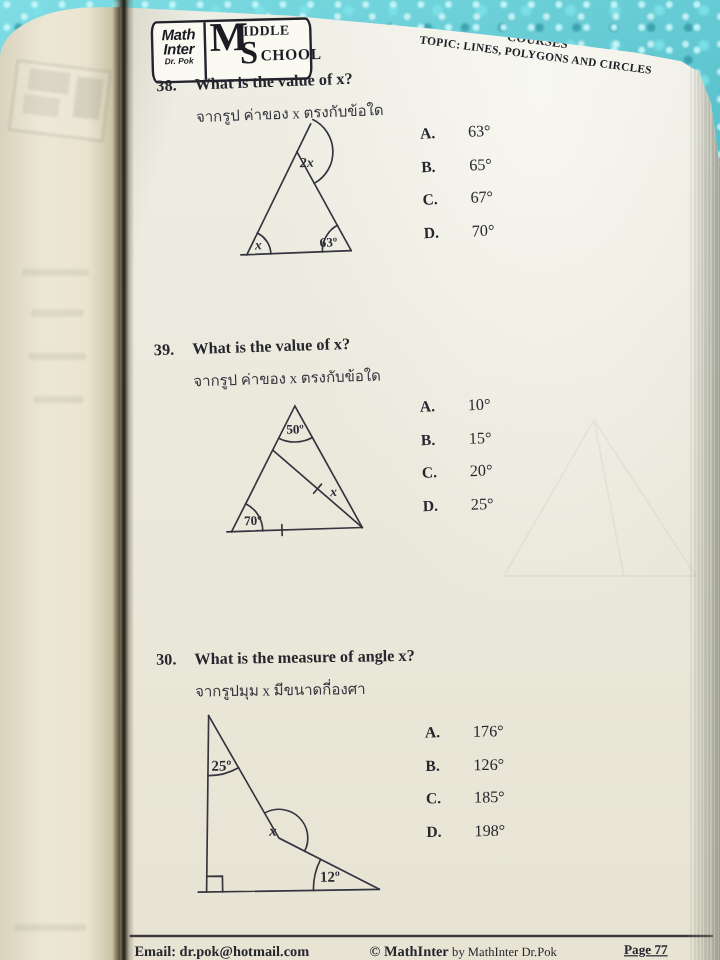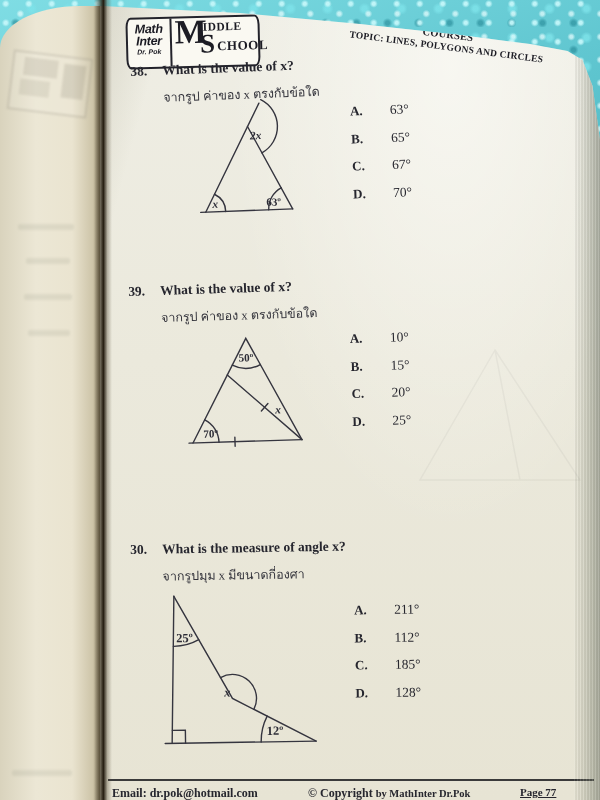--- a/index.html
+++ b/index.html
@@ -99,21 +99,21 @@
   .f39{left:52px;top:48px;}
   .f40{left:18px;top:43px;}
   
   .ghost-tri{position:absolute;left:300px;top:340px;opacity:.06;}
   .ghost-tri path{stroke:#555;fill:none;stroke-width:1.5;}
   
   .footer-line{position:absolute;left:8px;top:779px;width:486px;border-top:2px solid #3a3a3a;}
   .footer{position:absolute;left:8px;top:786px;width:486px;height:14px;font-size:12px;font-weight:bold;color:#26262e;}
   .f-email{position:absolute;left:4px;}
   .f-copy{position:absolute;left:200px;}
-  .f-copy .rest{font-weight:bold;font-size:10.5px;}
+  .f-copy .rest{font-weight:normal;font-size:10.5px;}
   .f-page{position:absolute;left:412px;font-size:11px;text-decoration:underline;}
 </style>
 </head>
 <body>
 
 <div class="left-page">
   <div class="ghost-logo">
     <div class="gl-a"></div>
     <div class="gl-b"></div>
     <div class="gl-c"></div>
@@ -238,42 +238,42 @@
       <path d="M23.7 62 A50 50 0 0 0 49.2 55.8"></path>
       <path d="M70.4 94 A24 24 0 0 1 103.2 126.3"></path>
       <path d="M110 159 A55 55 0 0 1 116.4 133.2"></path>
       <text class="lg" x="35" y="58" text-anchor="middle">25º</text>
       <text class="it lg" x="77" y="113" text-anchor="middle">x</text>
       <text class="lg" x="124" y="152" text-anchor="middle">12º</text>
     </svg>
     <div class="choices c40">
       <div class="choice">
         <span class="cl">A.</span>
-        <span class="cv">211°</span>
+        <span class="cv">176°</span>
       </div>
       <div class="choice">
         <span class="cl">B.</span>
-        <span class="cv">112°</span>
+        <span class="cv">126°</span>
       </div>
       <div class="choice">
         <span class="cl">C.</span>
         <span class="cv">185°</span>
       </div>
       <div class="choice">
         <span class="cl">D.</span>
-        <span class="cv">128°</span>
+        <span class="cv">198°</span>
       </div>
     </div>
   </div>
 
   <div class="footer-line"></div>
   <div class="footer">
     <span class="f-email">Email: dr.pok@hotmail.com</span>
     <span class="f-copy">
-      <span>© Copyright</span>
+      <span>© MathInter</span>
       <span class="rest">by MathInter Dr.Pok</span>
     </span>
     <span class="f-page">Page 77</span>
   </div>
 
   <div class="page-edge"></div>
 </div>
 
 <div class="gutter"></div>
 

